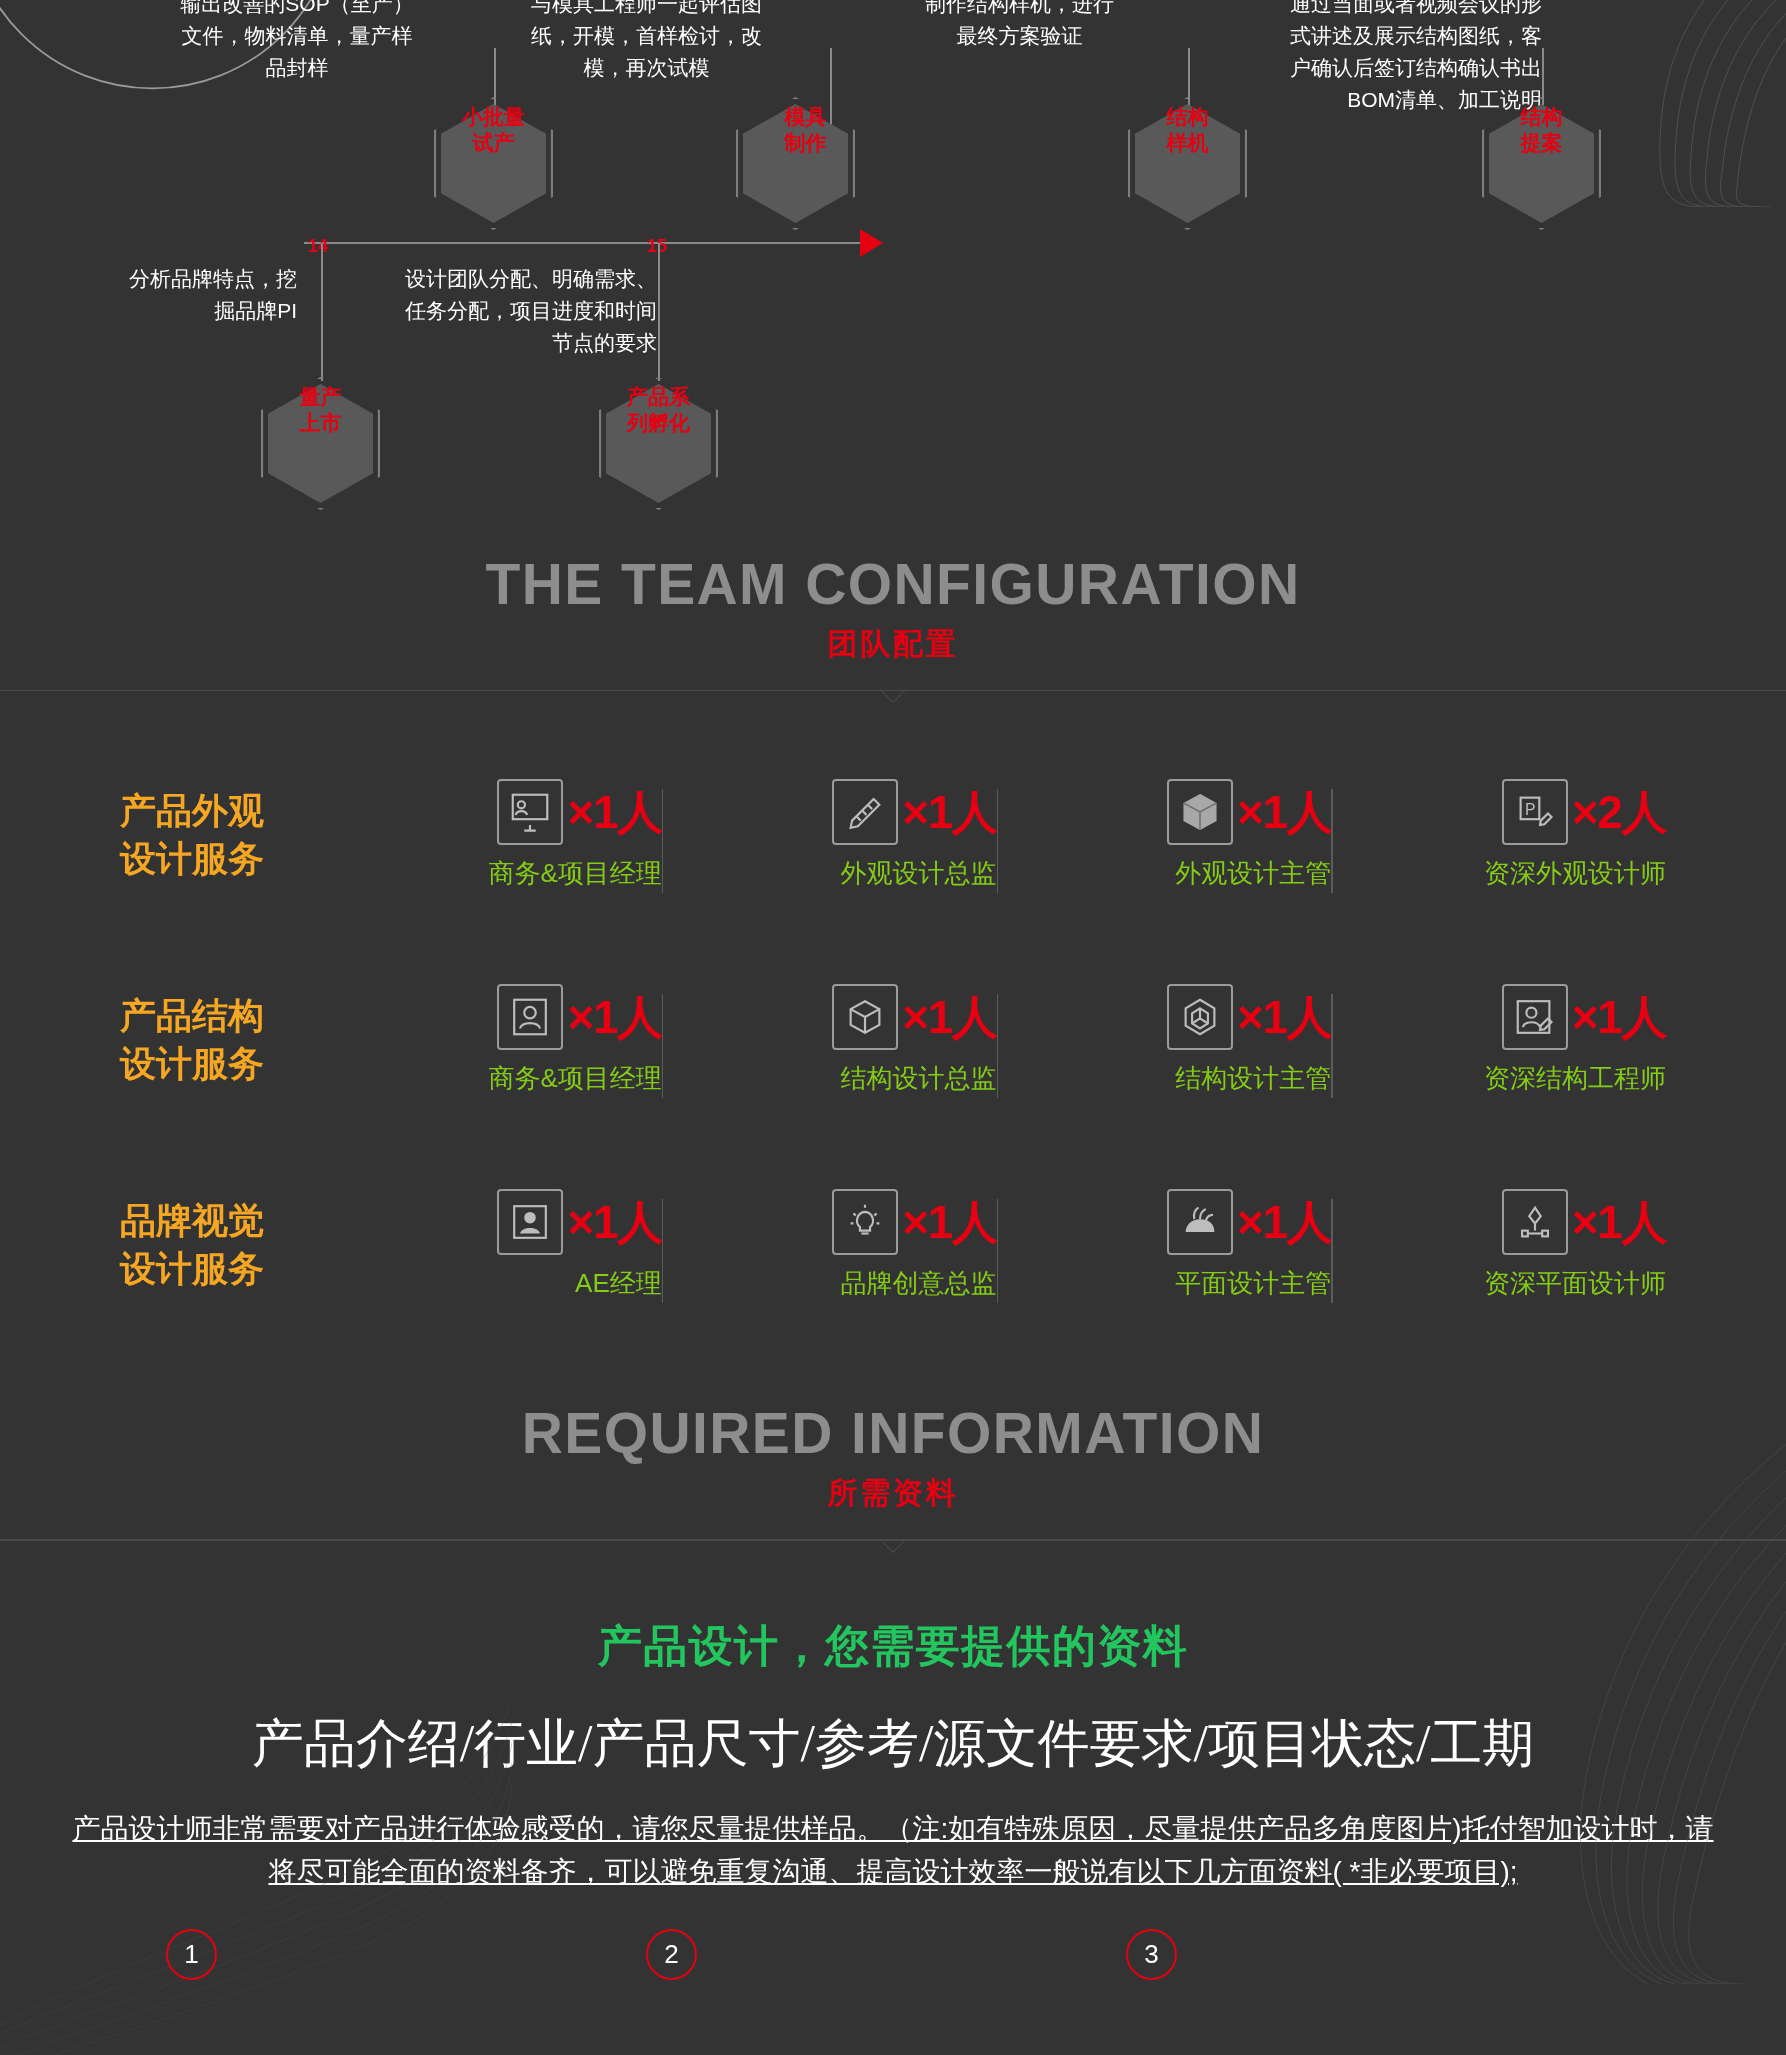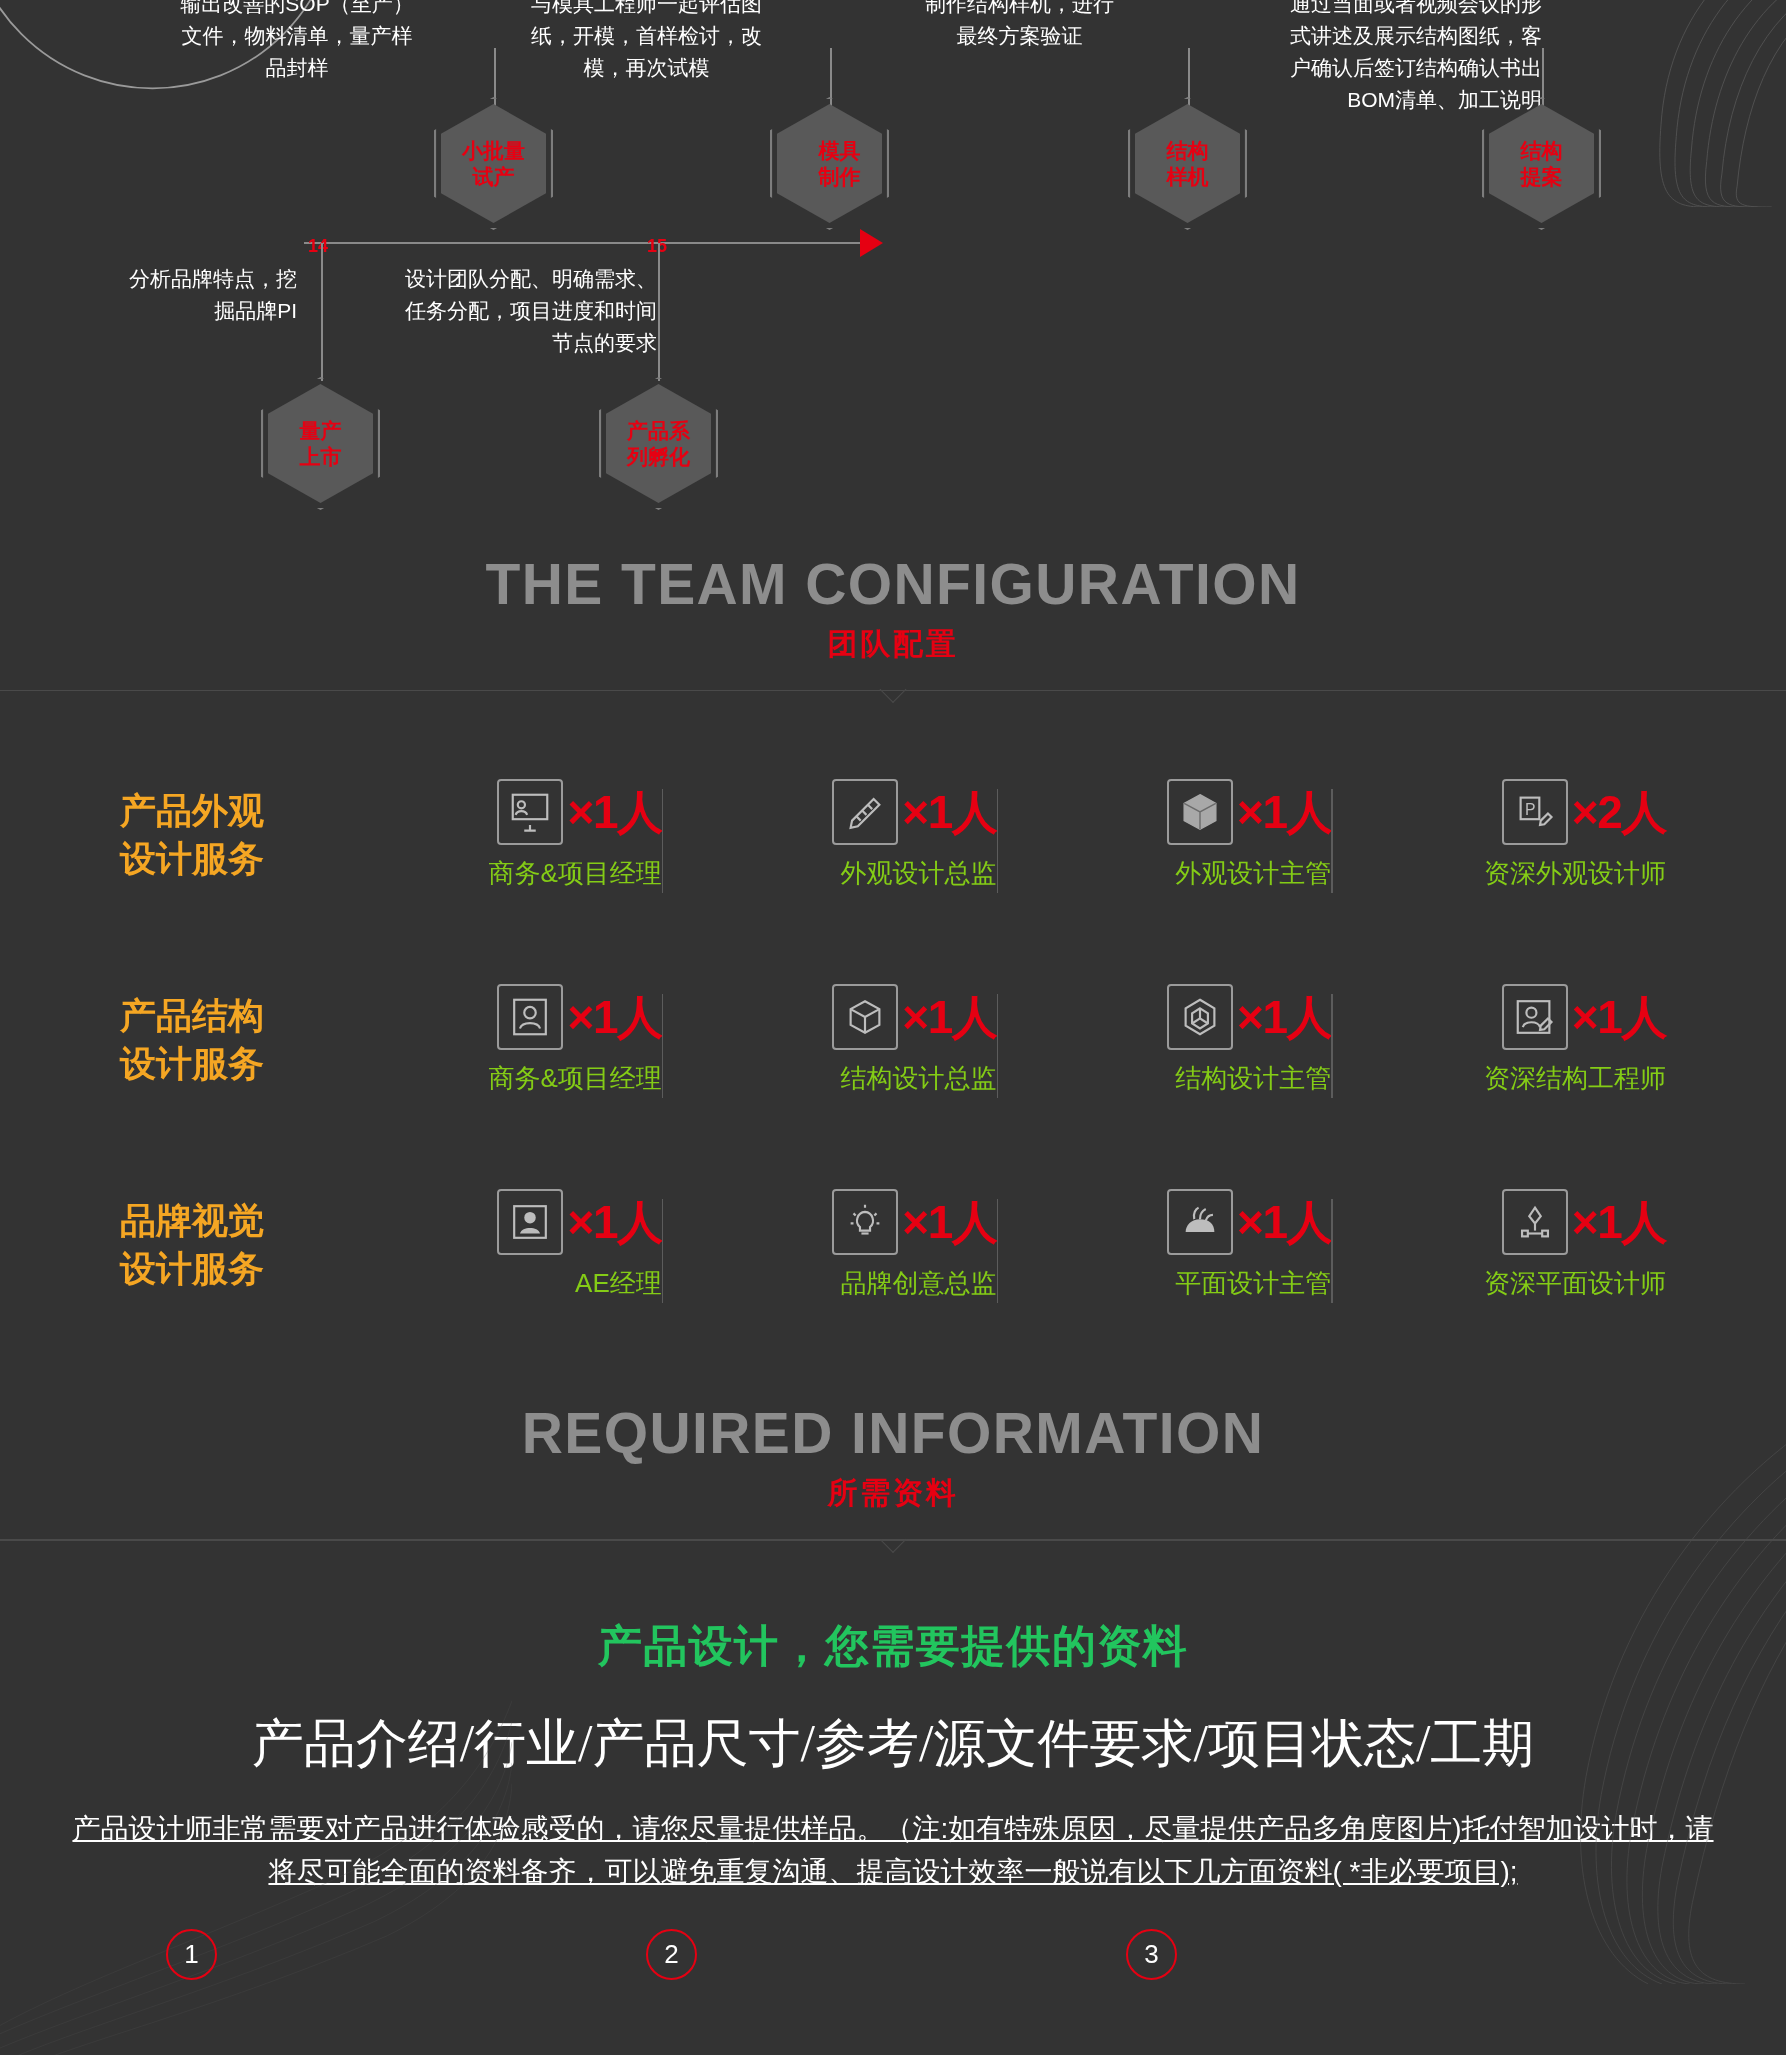--- a/index.html
+++ b/index.html
@@ -38,21 +38,21 @@
   .flow-note.center { text-align: center; }
 
   .vline { position: absolute; width: 2.1px; background: #8a8a8a; }
   .hline { position: absolute; height: 2.1px; background: #8a8a8a; }
 
   .hex {
     position: absolute;
     width: 105px;
     height: 119px;
     display: flex;
-    align-items: center;
+    align-items: flex-start;
     justify-content: center;
     text-align: center;
   }
   .hex .hexshape {
     position: absolute;
     inset: 0;
     background: #595959;
     clip-path: polygon(50% 0%, 100% 25%, 100% 75%, 50% 100%, 0% 75%, 0% 25%);
     border: 0;
   }
@@ -285,21 +285,21 @@
     <div class="vline" style="left:830px; top:48px; height:83px;"></div>
     <div class="vline" style="left:1188px; top:48px; height:83px;"></div>
     <div class="vline" style="left:1542px; top:48px; height:83px;"></div>
 
     <div class="hex" style="left:441px; top:104px;">
       <div class="hexshape"></div>
         <div class="hexouter"></div>
       <span>小批量
 试产</span>
     </div>
-    <div class="hex" style="left:777px; top:104px;padding-left:20px;">
+    <div class="hex" style="left:743px; top:104px;padding-left:20px;">
       <div class="hexshape"></div>
         <div class="hexouter"></div>
       <span>模具
 制作</span>
     </div>
     <div class="hex" style="left:1135px; top:104px;">
       <div class="hexshape"></div>
         <div class="hexouter"></div>
       <span>结构
 样机</span>

